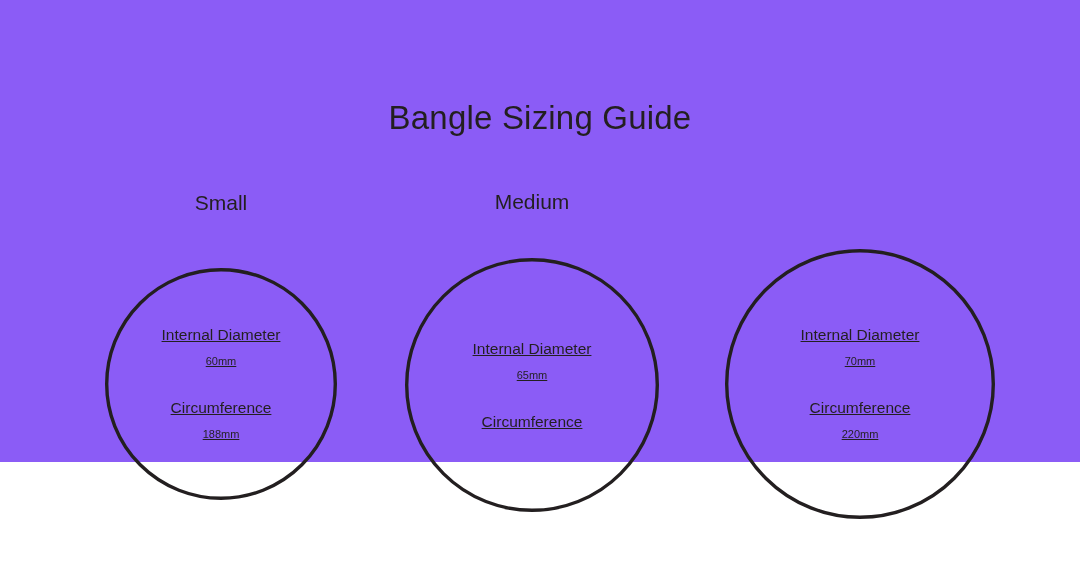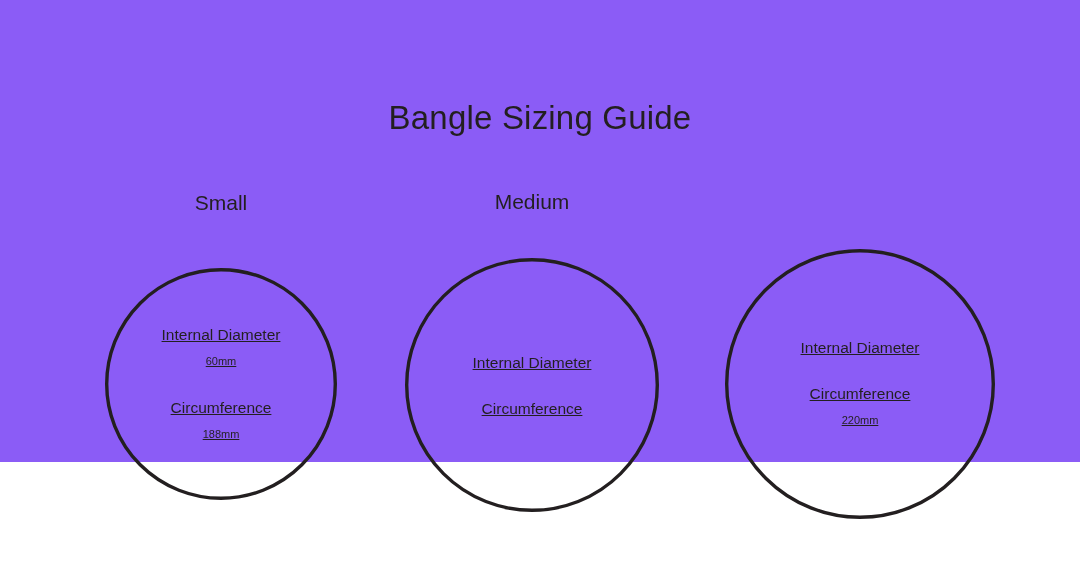--- a/index.html
+++ b/index.html
@@ -135,36 +135,38 @@
 
   <div class="size-group" id="group-medium">
     <div class="size-label">Medium</div>
     <div class="circle-wrap">
       <svg class="circle-svg" width="254" height="254" viewBox="0 0 254 254">
         <circle cx="127" cy="127" r="125.3" fill="none" stroke="#231f20" stroke-width="3.4"></circle>
       </svg>
       <div class="circle-text">
         <div class="spec-block">
           <div class="spec-label">Internal Diameter</div>
+          <div class="spec-value">65mm</div>
         </div>
         <div class="spec-block">
           <div class="spec-label">Circumference</div>
         </div>
       </div>
     </div>
   </div>
 
   <div class="size-group" id="group-large">
     <div class="circle-wrap">
       <svg class="circle-svg" width="270" height="270" viewBox="0 0 270 270">
         <circle cx="135" cy="135" r="133.3" fill="none" stroke="#231f20" stroke-width="3.4"></circle>
       </svg>
       <div class="circle-text">
         <div class="spec-block">
           <div class="spec-label">Internal Diameter</div>
+          <div class="spec-value">70mm</div>
         </div>
         <div class="spec-block">
           <div class="spec-label">Circumference</div>
           <div class="spec-value">220mm</div>
         </div>
       </div>
     </div>
   </div>
 
 </div>

